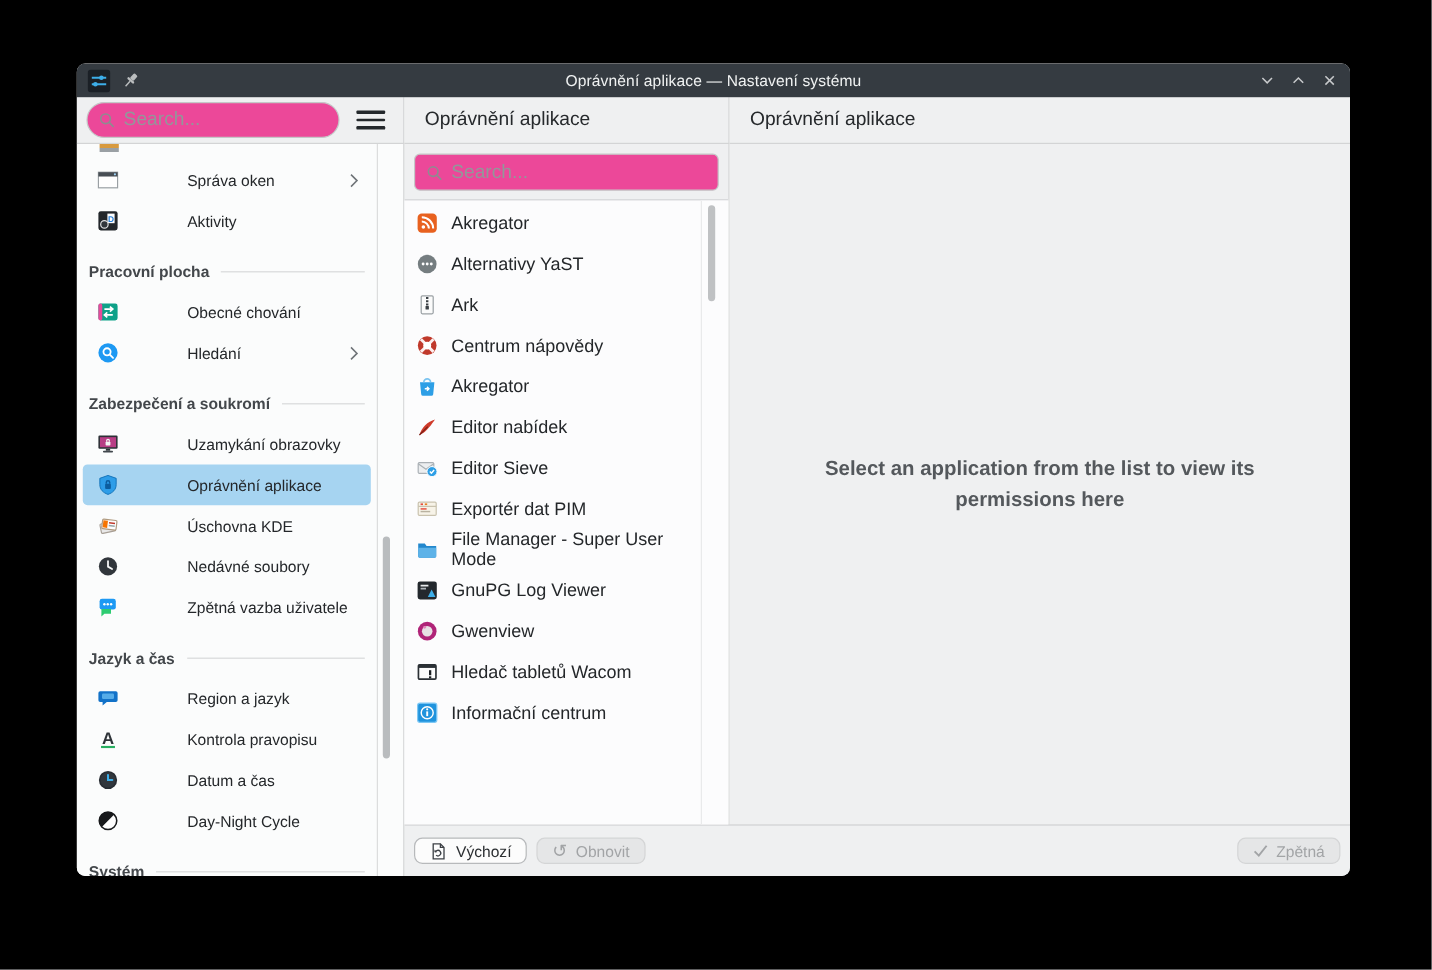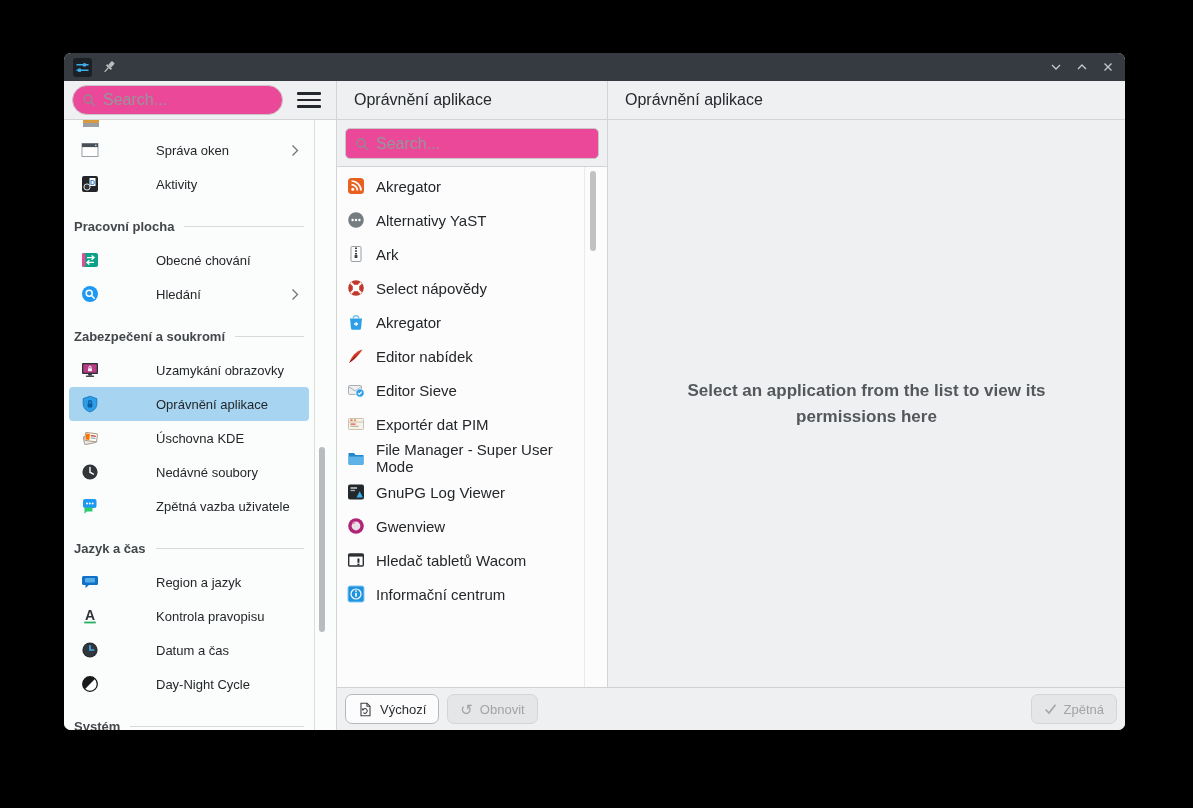--- a/index.html
+++ b/index.html
@@ -73,21 +73,21 @@
   .m-list{flex:1;background:#fcfcfd;border-top:1px solid #d2d3d4;position:relative;overflow:hidden;padding-top:2px;}
   .m-row{height:34px;display:flex;align-items:center;gap:11px;padding:0 30px 0 10px;font-size:15px;color:#24272a;cursor:default;}
   .m-gutter{position:absolute;top:0;right:0;bottom:0;width:22px;border-left:1px solid #e9eaeb;background:#fcfcfd;}
   .m-thumb{position:absolute;left:5px;top:4px;width:6px;height:80px;border-radius:3px;background:#bfc1c3;}
   
   .rightpanel{grid-column:3;grid-row:2;background:#eff0f1;display:flex;align-items:center;justify-content:center;}
   .placeholder-msg{max-width:432px;text-align:center;font-size:17px;font-weight:bold;color:#54585c;line-height:1.5;}
   
   .footer{grid-column:2/4;grid-row:3;background:#eff0f1;border-top:1px solid #d0d1d2;display:flex;align-items:center;padding:0 8px;gap:8px;box-sizing:border-box;}
   .btn{
-    height:30px;display:flex;align-items:center;gap:7px;padding:0 12px;border-radius:7px;
+    height:22px;display:flex;align-items:center;gap:7px;padding:0 12px;border-radius:7px;
     font-size:13px;box-sizing:border-box;cursor:default;
     font-family:"Liberation Sans","DejaVu Sans",sans-serif;
   }
   .btn-enabled{background:#fcfcfc;border:1px solid #b7b9bb;color:#2b2e31;}
   .btn-disabled{background:#e5e6e7;border:1px solid #d4d5d6;color:#a2a4a6;}
   .btn .glyph{font-size:15px;line-height:1;}
   .btn-apply{margin-left:auto;}
 </style>
 </head>
 <body>
@@ -106,20 +106,21 @@
     </span>
     <span class="tb-pin">
       <svg width="16" height="16" viewBox="0 0 16 16">
           <g transform="rotate(42 8 8)" fill="#c9cccd">
             <rect x="6" y="1.5" width="4" height="5.5" rx="1"></rect>
             <rect x="4.5" y="7" width="7" height="2" rx="1"></rect>
             <rect x="7.4" y="9" width="1.2" height="5.5"></rect>
           </g>
         </svg>
     </span>
+    <span class="tb-title">Oprávnění aplikace — Nastavení systému</span>
     <span class="tb-controls">
       <span class="tb-btn">
         <svg width="14" height="14" viewBox="0 0 14 14">
             <polyline points="3,5 7,9 11,5" fill="none" stroke="#c7c9cb" stroke-width="1.3"></polyline>
           </svg>
       </span>
       <span class="tb-btn">
         <svg width="14" height="14" viewBox="0 0 14 14">
             <polyline points="3,9 7,5 11,9" fill="none" stroke="#c7c9cb" stroke-width="1.3"></polyline>
           </svg>
@@ -403,21 +404,21 @@
           <span class="ic">
               <svg width="18" height="18" viewBox="0 0 18 18">
                 <circle cx="9" cy="9" r="7.8" fill="#c0392b"></circle>
                 <g transform="rotate(45 9 9)" stroke="#fceeee" stroke-width="2.4">
                   <line x1="9" y1="1.6" x2="9" y2="16.4"></line>
                   <line x1="1.6" y1="9" x2="16.4" y2="9"></line>
                 </g>
                 <circle cx="9" cy="9" r="3.3" fill="#fff"></circle>
               </svg>
             </span>
-          <span>Select nápovědy</span>
+          <span>Centrum nápovědy</span>
         </div>
 
         <div class="m-row">
           <span class="ic">
               <svg width="18" height="18" viewBox="0 0 18 18">
                 <path d="M3 5.5 h12 l-1 10 a1.5 1.5 0 0 1 -1.5 1.3 h-7 a1.5 1.5 0 0 1 -1.5 -1.3 z" fill="#2e9fe6"></path>
                 <path d="M6.2 5.5 a2.8 2.8 0 0 1 5.6 0" fill="none" stroke="#7cc4f0" stroke-width="1.4"></path>
                 <path d="M7 11 h3.2 m-1.4 -1.6 l1.6 1.6 -1.6 1.6" stroke="#fff" stroke-width="1.3" fill="none"></path>
               </svg>
             </span>

